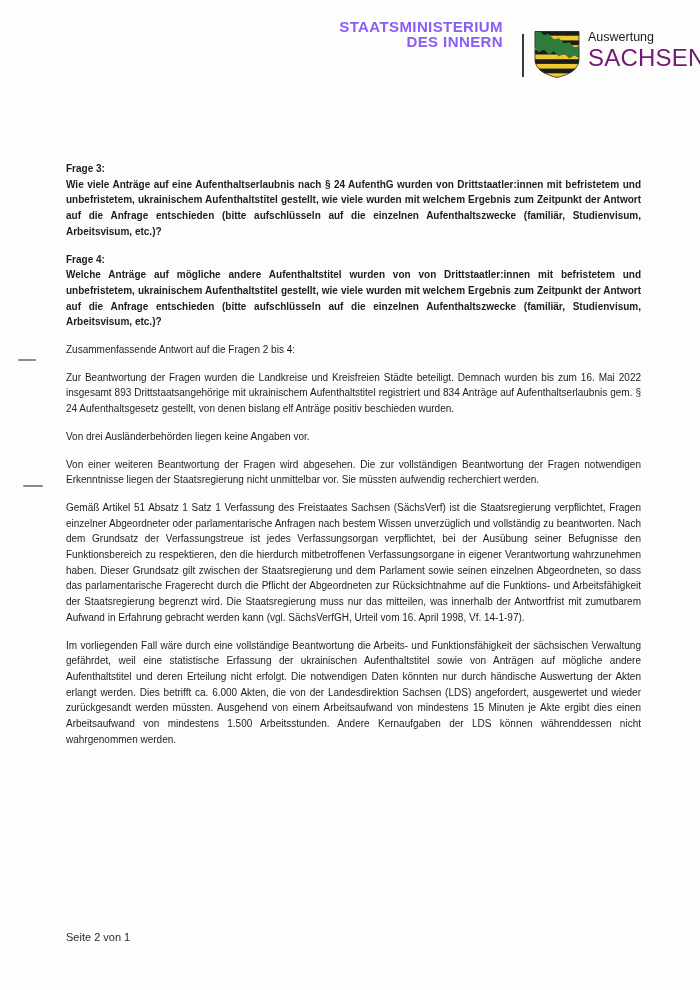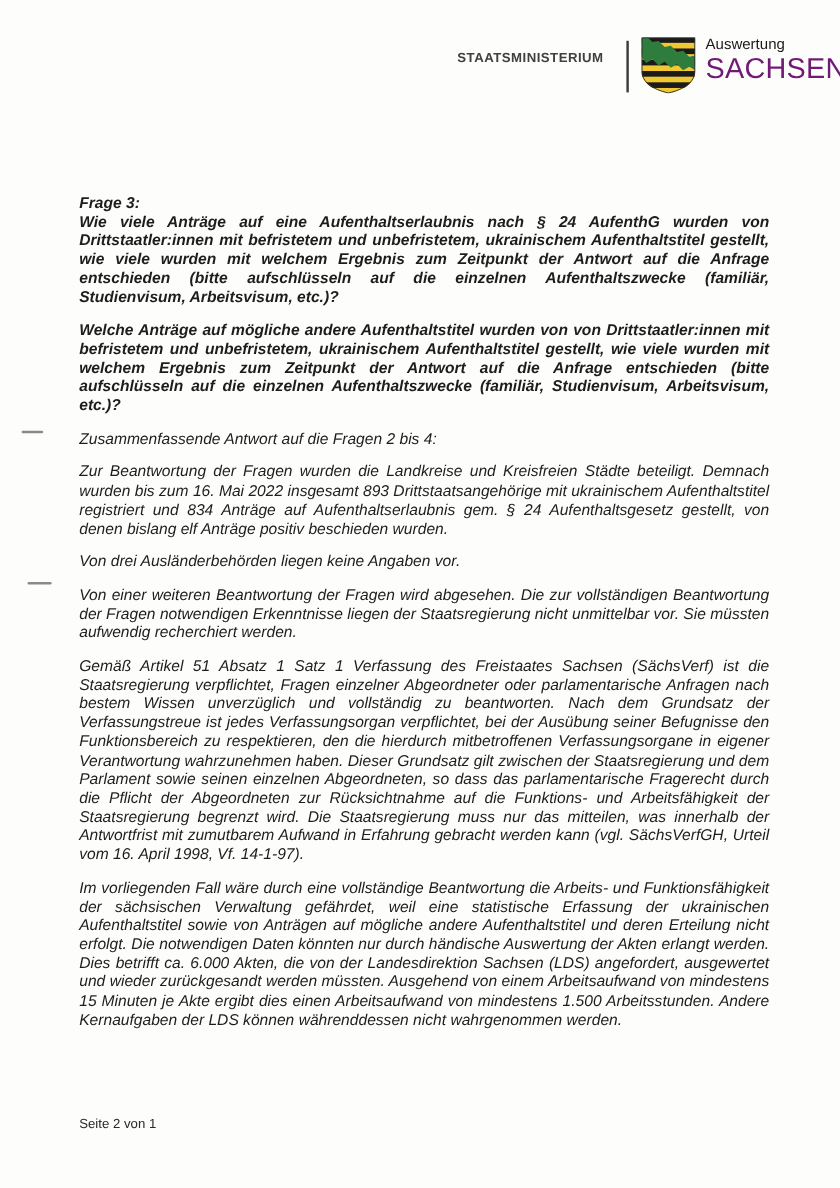--- a/index.html
+++ b/index.html
@@ -11,24 +11,24 @@
   .page {
     position: relative;
     width: 700px; height: 990px;
     background: #fdfdfc;
     color: #1d1d1d;
     overflow: hidden;
   }
 
   
   .ministry {
-    position: absolute; left: 270px; top: 42px; width: 233px;
+    position: absolute; left: 270px; top: 19px; width: 233px;
     text-align: right;
-    font-size: 11px; font-weight: 700; letter-spacing: 0.4px;
-    line-height: 15px; color: #404040;
+    font-size: 15px; font-weight: 700; letter-spacing: 0.4px;
+    line-height: 15px; color: #8b5cf6;
   }
   .head-divider {
     position: absolute; left: 522px; top: 34px;
     width: 2px; height: 43px; background: #3a3a3a;
   }
   .coat-of-arms {
     position: absolute; left: 534px; top: 31px;
     width: 46px; height: 47px;
   }
   .state-block {
@@ -40,23 +40,22 @@
     display: block; margin-bottom: 2px;
   }
   .state-name {
     font-size: 24px; font-weight: 400; color: #701a75;
     letter-spacing: 0.2px; display: block;
   }
 
   
   .content {
     position: absolute; left: 66px; top: 161px; width: 575px;
-    font-size: 13px; line-height: 15.7px;
+    font-size: 10px; line-height: 15.7px;
     text-align: justify;
-    font-style: italic;
   }
   .content .block { margin: 0 0 12px 0; }
   .q-label { font-weight: 700; }
   .q-text  { font-weight: 700; }
   .plain   { font-weight: 400; }
 
   
   .footer {
     position: absolute; left: 66px; top: 931px;
     font-size: 11px; color: #2a2a2a;
@@ -67,20 +66,21 @@
   .edge-dash.d1 { left: 18px; top: 359px; width: 18px; height: 2px; }
   .edge-dash.d2 { left: 23px; top: 485px; width: 20px; height: 2px; }
 </style>
 </head>
 <body>
 
 <div class="page">
 
   <div class="ministry">
     <div>STAATSMINISTERIUM</div>
+    <div>DES INNERN</div>
   </div>
 
   <div class="head-divider"></div>
 
   <div class="coat-of-arms">
     <svg width="46" height="47" viewBox="0 0 44 46" xmlns="http://www.w3.org/2000/svg" aria-hidden="true">
       <defs>
         <clipPath id="shieldClip">
           <path d="M0,0 H44 V28 C44,37 35,43 22,46 C9,43 0,37 0,28 Z"></path>
         </clipPath>
@@ -104,20 +104,21 @@
   </div>
 
   <div class="content">
 
     <div class="block">
       <div class="q-label">Frage 3:</div>
       <div class="q-text">Wie viele Anträge auf eine Aufenthaltserlaubnis nach § 24 AufenthG wurden von Drittstaatler:innen mit befristetem und unbefristetem, ukrainischem Aufenthaltstitel gestellt, wie viele wurden mit welchem Ergebnis zum Zeitpunkt der Antwort auf die Anfrage entschieden (bitte aufschlüsseln auf die einzelnen Aufenthaltszwecke (familiär, Studienvisum, Arbeitsvisum, etc.)?</div>
     </div>
 
     <div class="block">
+      <div class="q-label">Frage 4:</div>
       <div class="q-text">Welche Anträge auf mögliche andere Aufenthaltstitel wurden von von Drittstaatler:innen mit befristetem und unbefristetem, ukrainischem Aufenthaltstitel gestellt, wie viele wurden mit welchem Ergebnis zum Zeitpunkt der Antwort auf die Anfrage entschieden (bitte aufschlüsseln auf die einzelnen Aufenthaltszwecke (familiär, Studienvisum, Arbeitsvisum, etc.)?</div>
     </div>
 
     <div class="block plain">Zusammenfassende Antwort auf die Fragen 2 bis 4:</div>
 
     <div class="block plain">Zur Beantwortung der Fragen wurden die Landkreise und Kreisfreien Städte beteiligt. Demnach wurden bis zum 16. Mai 2022 insgesamt 893 Drittstaatsangehörige mit ukrainischem Aufenthaltstitel registriert und 834 Anträge auf Aufenthaltserlaubnis gem. § 24 Aufenthaltsgesetz gestellt, von denen bislang elf Anträge positiv beschieden wurden.</div>
     <div class="block plain">Von drei Ausländerbehörden liegen keine Angaben vor.</div>
     <div class="block plain">Von einer weiteren Beantwortung der Fragen wird abgesehen. Die zur vollständigen Beantwortung der Fragen notwendigen Erkenntnisse liegen der Staatsregierung nicht unmittelbar vor. Sie müssten aufwendig recherchiert werden.</div>
     <div class="block plain">Gemäß Artikel 51 Absatz 1 Satz 1 Verfassung des Freistaates Sachsen (SächsVerf) ist die Staatsregierung verpflichtet, Fragen einzelner Abgeordneter oder parlamentarische Anfragen nach bestem Wissen unverzüglich und vollständig zu beantworten. Nach dem Grundsatz der Verfassungstreue ist jedes Verfassungsorgan verpflichtet, bei der Ausübung seiner Befugnisse den Funktionsbereich zu respektieren, den die hierdurch mitbetroffenen Verfassungsorgane in eigener Verantwortung wahrzunehmen haben. Dieser Grundsatz gilt zwischen der Staatsregierung und dem Parlament sowie seinen einzelnen Abgeordneten, so dass das parlamentarische Fragerecht durch die Pflicht der Abgeordneten zur Rücksichtnahme auf die Funktions- und Arbeitsfähigkeit der Staatsregierung begrenzt wird. Die Staatsregierung muss nur das mitteilen, was innerhalb der Antwortfrist mit zumutbarem Aufwand in Erfahrung gebracht werden kann (vgl. SächsVerfGH, Urteil vom 16. April 1998, Vf. 14-1-97).</div>
     <div class="block plain">Im vorliegenden Fall wäre durch eine vollständige Beantwortung die Arbeits- und Funktionsfähigkeit der sächsischen Verwaltung gefährdet, weil eine statistische Erfassung der ukrainischen Aufenthaltstitel sowie von Anträgen auf mögliche andere Aufenthaltstitel und deren Erteilung nicht erfolgt. Die notwendigen Daten könnten nur durch händische Auswertung der Akten erlangt werden. Dies betrifft ca. 6.000 Akten, die von der Landesdirektion Sachsen (LDS) angefordert, ausgewertet und wieder zurückgesandt werden müssten. Ausgehend von einem Arbeitsaufwand von mindestens 15 Minuten je Akte ergibt dies einen Arbeitsaufwand von mindestens 1.500 Arbeitsstunden. Andere Kernaufgaben der LDS können währenddessen nicht wahrgenommen werden.</div>

